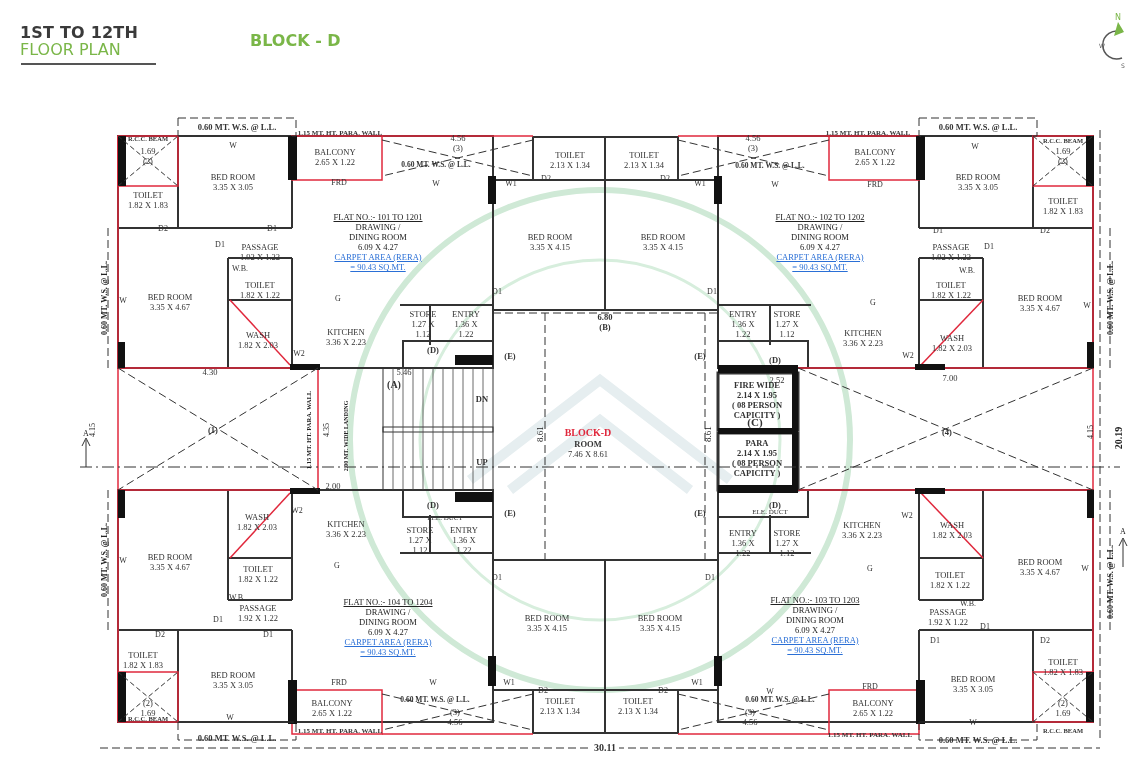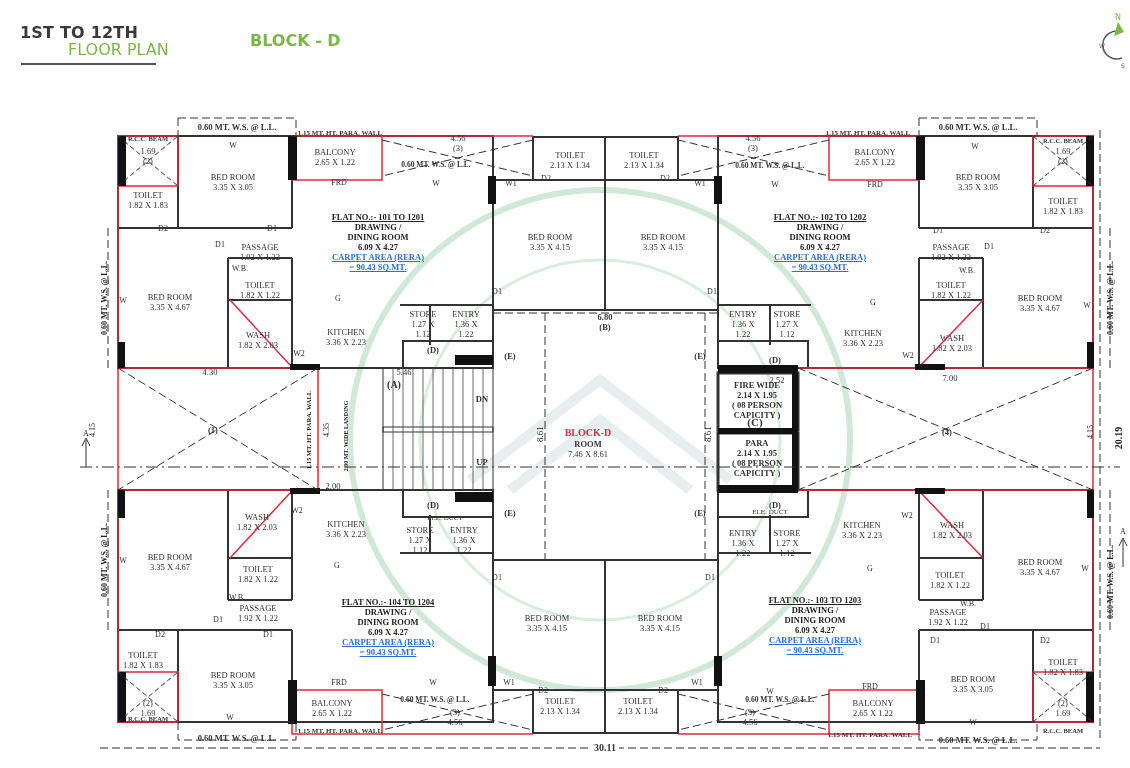--- a/index.html
+++ b/index.html
@@ -1,26 +1,26 @@
 <!DOCTYPE html>
 <html><head>
 <meta charset="utf-8">
 <style>
   html,body{margin:0;padding:0;background:#ffffff;}
   body{width:1130px;height:768px;position:relative;overflow:hidden;font-family:"Liberation Serif","DejaVu Serif",serif;color:#222;}
   .hdr-title1{position:absolute;left:20px;top:25px;font-family:"DejaVu Sans","Liberation Sans",sans-serif;font-weight:bold;font-size:16px;color:#3a3a3a;letter-spacing:0.2px;line-height:16px;}
-  .hdr-title2{position:absolute;left:20px;top:41px;font-family:"DejaVu Sans","Liberation Sans",sans-serif;font-size:16px;color:#7ab648;line-height:18px;margin-left:48px;}
+  .hdr-title2{position:absolute;left:20px;top:41px;font-family:"DejaVu Sans","Liberation Sans",sans-serif;font-size:16px;color:#7ab648;line-height:18px;}
   .hdr-underline{position:absolute;left:21px;top:63px;width:135px;height:2px;background:#555;}
   .hdr-block{position:absolute;left:250px;top:31px;font-family:"DejaVu Sans","Liberation Sans",sans-serif;font-weight:bold;font-size:16px;color:#7ab648;}
   .compass{position:absolute;left:1092px;top:10px;width:38px;height:60px;}
   .plan{position:absolute;left:0;top:0;width:1130px;height:768px;}
   .lbl{position:absolute;text-align:center;font-size:8.5px;line-height:10px;color:#333;white-space:nowrap;transform:translate(-50%,-50%);}
   .lbl .t{display:block;}
   .lbl.b{font-weight:bold;}
-  .flat{position:absolute;text-align:center;font-size:8.5px;line-height:10px;font-weight:bold;color:#222;transform:translate(-50%,-50%);white-space:nowrap;}
+  .flat{position:absolute;text-align:center;font-size:8.5px;line-height:10px;font-weight:normal;color:#222;transform:translate(-50%,-50%);white-space:nowrap;}
   .flat .no{text-decoration:underline;display:block;}
   .flat .carpet{color:#2a6fd6;text-decoration:underline;display:block;}
   .small{position:absolute;font-size:8px;color:#333;transform:translate(-50%,-50%);white-space:nowrap;}
   .vert{position:absolute;font-size:8px;font-weight:bold;color:#222;white-space:nowrap;transform:translate(-50%,-50%) rotate(-90deg);}
   .foyer-title{position:absolute;left:588px;top:432px;transform:translate(-50%,-50%);font-weight:bold;font-size:10px;color:#e0283c;}
   .watermark{position:absolute;left:310px;top:180px;width:580px;height:520px;pointer-events:none;}
 </style>
 </head>
 <body>
 

